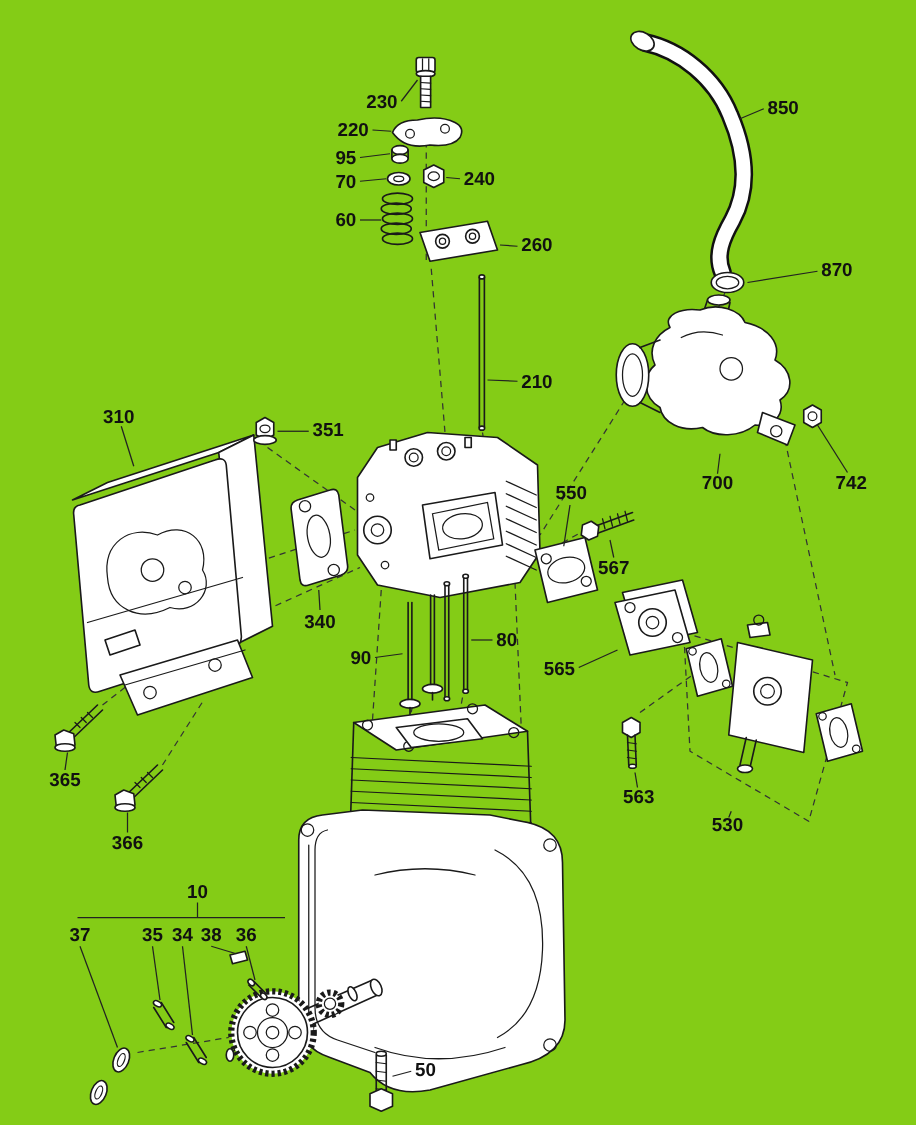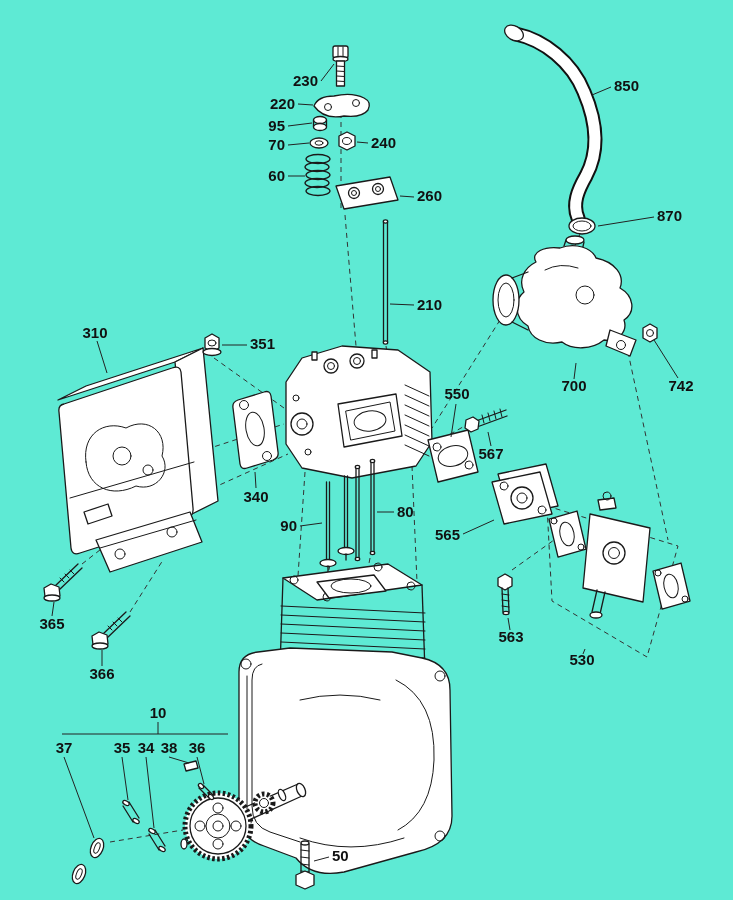--- a/index.html
+++ b/index.html
@@ -1,16 +1,16 @@
 <!DOCTYPE html>
 <html><head>
 <meta charset="utf-8">
 <style>
   html,body{margin:0;padding:0;background:#fff;}
-  .page{position:relative;width:733px;height:900px;background:#5eead4;overflow:hidden;}
+  .page{position:relative;width:733px;height:900px;background:#84cc16;overflow:hidden;}
   svg{display:block;}
   .ln{stroke:#1a1a1a;fill:none;stroke-width:1.3;stroke-linejoin:round;stroke-linecap:round;}
   .fw{fill:#ffffff;stroke:#1a1a1a;stroke-width:1.3;stroke-linejoin:round;}
   .thin{stroke:#1a1a1a;fill:none;stroke-width:1;stroke-linecap:round;}
   .dash{stroke:#333;stroke-width:1;fill:none;stroke-dasharray:5 4;}
   .lead{stroke:#222;stroke-width:1;fill:none;}
   .lbl{font-family:"Liberation Sans",sans-serif;font-size:15px;font-weight:600;fill:#111;}
   .teeth{stroke:#1a1a1a;fill:#fff;stroke-width:5;stroke-dasharray:2.6 2.4;}
   .hoseO{stroke:#111;fill:none;stroke-width:15;stroke-linecap:round;}
   .hoseI{stroke:#fff;fill:none;stroke-width:11;stroke-linecap:round;}

